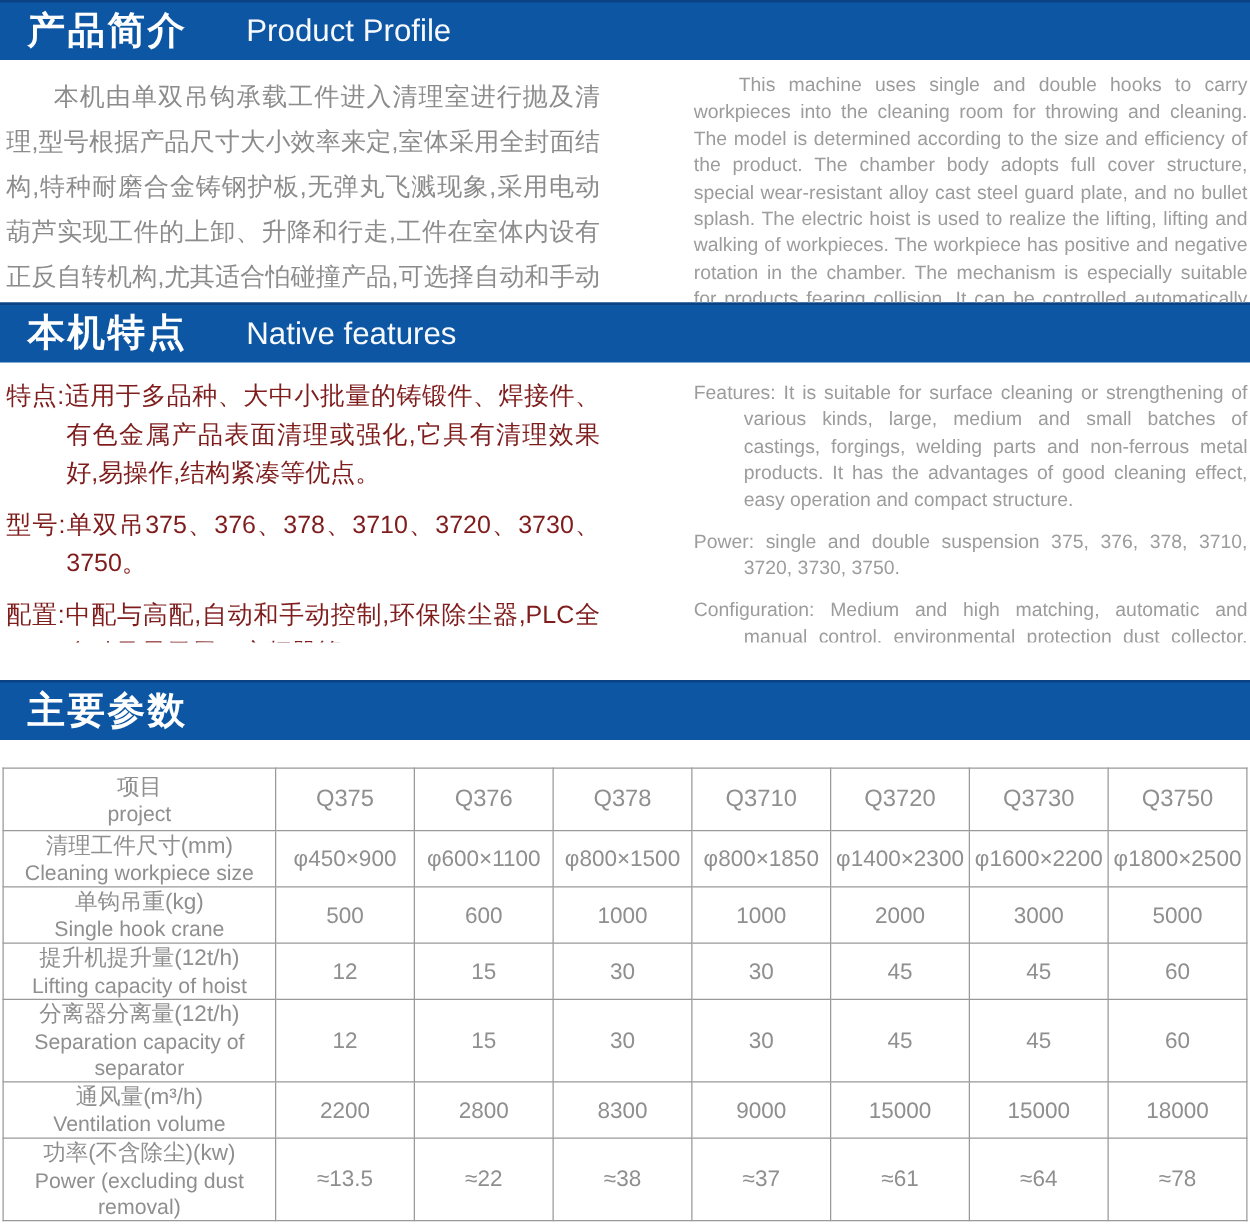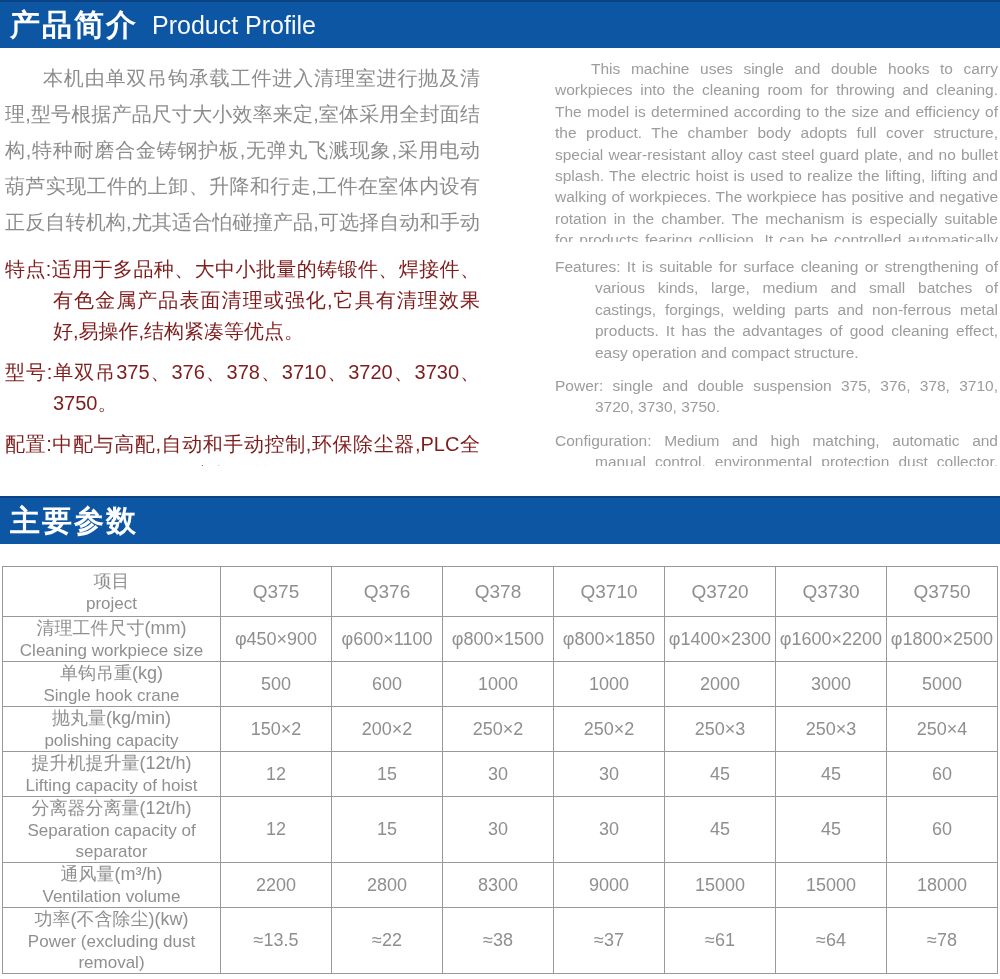--- a/index.html
+++ b/index.html
@@ -4,22 +4,23 @@
 <style>
   html,body{margin:0;padding:0;background:#ffffff;}
   .page{
     width:1000px;height:979px;background:#ffffff;overflow:hidden;
     font-family:"Liberation Sans","DejaVu Sans",sans-serif;
     position:relative;box-sizing:border-box;
   }
   
   .band{
     height:46px;background:#0d56a4;border-top:2px solid #0a4284;
-    display:flex;align-items:center;padding-left:10px;box-sizing:content-box;
+    display:flex;align-items:center;padding-left:22px;box-sizing:content-box;
     color:#ffffff;
+    gap:33px;
   }
   .band-zh{font-size:30px;font-weight:bold;letter-spacing:2px;line-height:46px;}
   .band-en{font-size:25px;font-weight:400;margin-left:14px;line-height:46px;opacity:.97;}
   
   .cols{display:flex;justify-content:space-between;padding:0 2px 0 5px;box-sizing:border-box;overflow:hidden;}
   .sec1{height:194px;}
   .sec2{height:224px;}
   .col-zh{width:475px;}
   .col-en{width:443px;}
   .zh-body{
@@ -68,20 +69,24 @@
 
   <div class="cols sec1">
     <div class="col-zh">
       <p class="zh-body">本机由单双吊钩承载工件进入清理室进行抛及清理,型号根据产品尺寸大小效率来定,室体采用全封面结构,特种耐磨合金铸钢护板,无弹丸飞溅现象,采用电动葫芦实现工件的上卸、升降和行走,工件在室体内设有正反自转机构,尤其适合怕碰撞产品,可选择自动和手动控制,可单机使用也可配线使用。</p>
     </div>
     <div class="col-en">
       <p class="en-body">This machine uses single and double hooks to carry workpieces into the cleaning room for throwing and cleaning. The model is determined according to the size and efficiency of the product. The chamber body adopts full cover structure, special wear-resistant alloy cast steel guard plate, and no bullet splash. The electric hoist is used to realize the lifting, lifting and walking of workpieces. The workpiece has positive and negative rotation in the chamber. The mechanism is especially suitable for products fearing collision. It can be controlled automatically and manually. It can be used by a single machine or by wiring.</p>
     </div>
   </div>
 
+  <div class="band">
+    <span class="band-zh">本机特点</span>
+    <span class="band-en">Native features</span>
+  </div>
 
   <div class="cols sec2">
     <div class="col-zh zh-items">
       <p class="zh-item"><span>特点:</span><span>适用于多品种、大中小批量的铸锻件、焊接件、有色金属产品表面清理或强化,它具有清理效果好,易操作,结构紧凑等优点。</span></p>
       <p class="zh-item"><span>型号:</span><span>单双吊375、376、378、3710、3720、3730、3750。</span></p>
       <p class="zh-item"><span>配置:</span><span>中配与高配,自动和手动控制,环保除尘器,PLC全自动及显示屏、变频器等。</span></p>
     </div>
     <div class="col-en en-items">
       <p class="en-item"><span>Features:</span> <span>It is suitable for surface cleaning or strengthening of various kinds, large, medium and small batches of castings, forgings, welding parts and non-ferrous metal products. It has the advantages of good cleaning effect, easy operation and compact structure.</span></p>
       <p class="en-item"><span>Power:</span> <span>single and double suspension 375, 376, 378, 3710, 3720, 3730, 3750.</span></p>
@@ -131,33 +136,20 @@
         </td>
         <td class="val">500</td>
         <td class="val">600</td>
         <td class="val">1000</td>
         <td class="val">1000</td>
         <td class="val">2000</td>
         <td class="val">3000</td>
         <td class="val">5000</td>
       </tr>
 
-      <tr class="r-data">
-        <td class="c-param">
-          <div class="t-zh">抛丸量(kg/min)</div>
-          <div class="t-en">polishing capacity</div>
-        </td>
-        <td class="val">150×2</td>
-        <td class="val">200×2</td>
-        <td class="val">250×2</td>
-        <td class="val">250×2</td>
-        <td class="val">250×3</td>
-        <td class="val">250×3</td>
-        <td class="val">250×4</td>
-      </tr>
 
       <tr class="r-data">
         <td class="c-param">
           <div class="t-zh">提升机提升量(12t/h)</div>
           <div class="t-en">Lifting capacity of hoist</div>
         </td>
         <td class="val">12</td>
         <td class="val">15</td>
         <td class="val">30</td>
         <td class="val">30</td>

